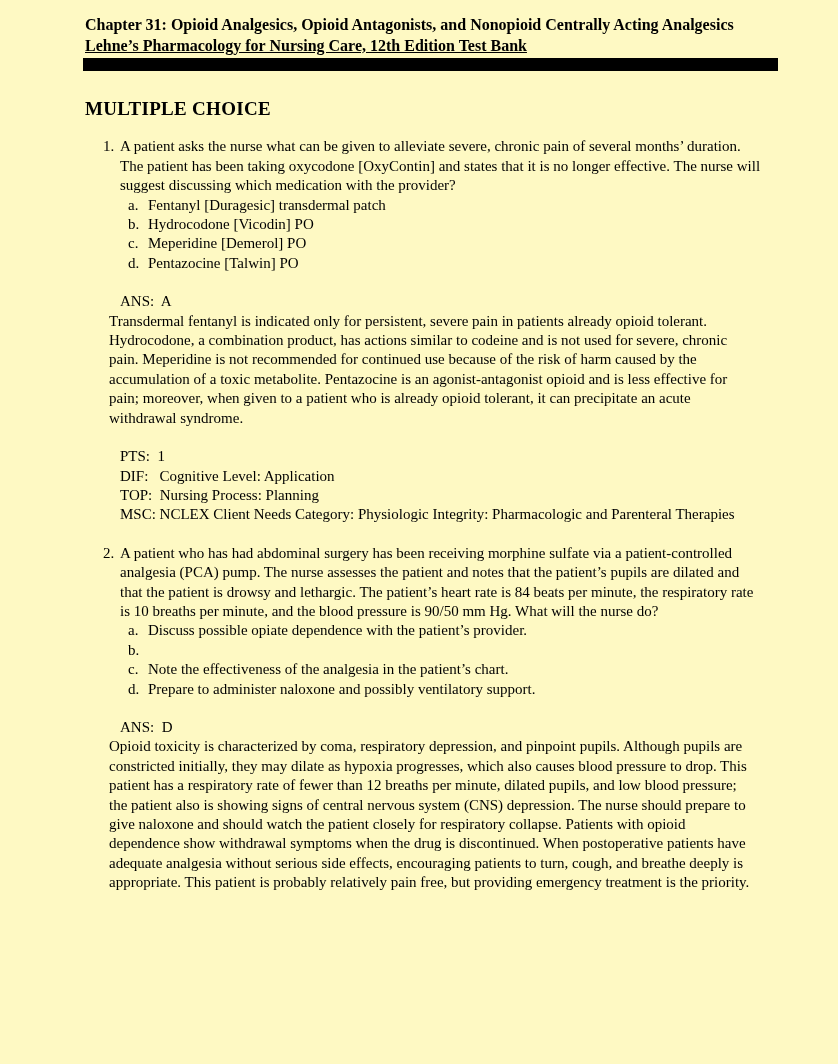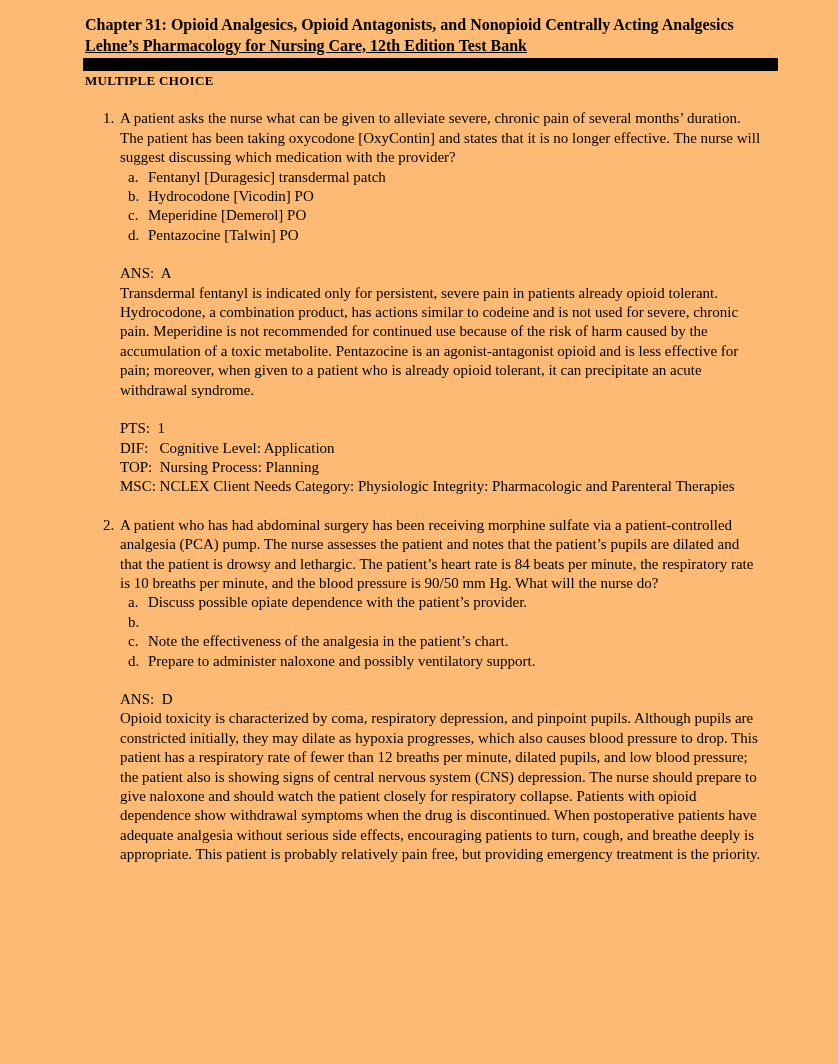--- a/index.html
+++ b/index.html
@@ -1,42 +1,42 @@
 <!DOCTYPE html>
 <html><head>
 <meta charset="utf-8">
 <style>
   html, body { margin: 0; padding: 0; background: #ffffff; }
   .page {
     position: relative;
     width: 838px;
     height: 1064px;
-    background: #fdba74;
+    background: #fef9c3;
     color: #000000;
     font-family: "Liberation Serif", serif;
     font-size: 15px;
     line-height: 19.4px;
     box-sizing: border-box;
     padding: 14px 0 0 85px;
     overflow: hidden;
   }
   .header { font-weight: bold; font-size: 16px; line-height: 21px; width: 692px; }
   .book-title { text-decoration: underline; }
   .divider-bar { width: 695px; height: 13px; background: #000000; margin-left: -2px; margin-top: 2px; }
-  .section-heading { font-weight: bold; font-size: 13px; letter-spacing: 0.3px; }
+  .section-heading { font-weight: bold; font-size: 19px; margin-top: 28px; letter-spacing: 0.3px; }
   .question { margin-top: 19px; }
   .q-row { display: flex; }
   .q-num { margin-left: 18px; width: 17px; flex: none; }
   .q-stem { width: 645px; }
   .options { }
   .opt { display: flex; margin-left: 43px; }
   .opt-letter { width: 20px; flex: none; }
   .opt-text { width: 600px; }
   .answer { margin-top: 19px; margin-left: 35px; white-space: pre-wrap; }
-  .rationale { margin-left: 35px; width: 645px; }
+  .rationale { margin-left: 24px; width: 645px; }
   .meta { margin-top: 19px; margin-left: 35px; }
   .meta-row { display: flex; flex-direction: column; }
   .m-col1a { width: 137px; flex: none; white-space: pre; }
   .m-col1b { width: 205px; flex: none; white-space: pre; }
   .m-col2 { white-space: pre; }
   .meta-msc { width: 645px; white-space: pre-wrap; }
 </style>
 </head>
 <body>
 

